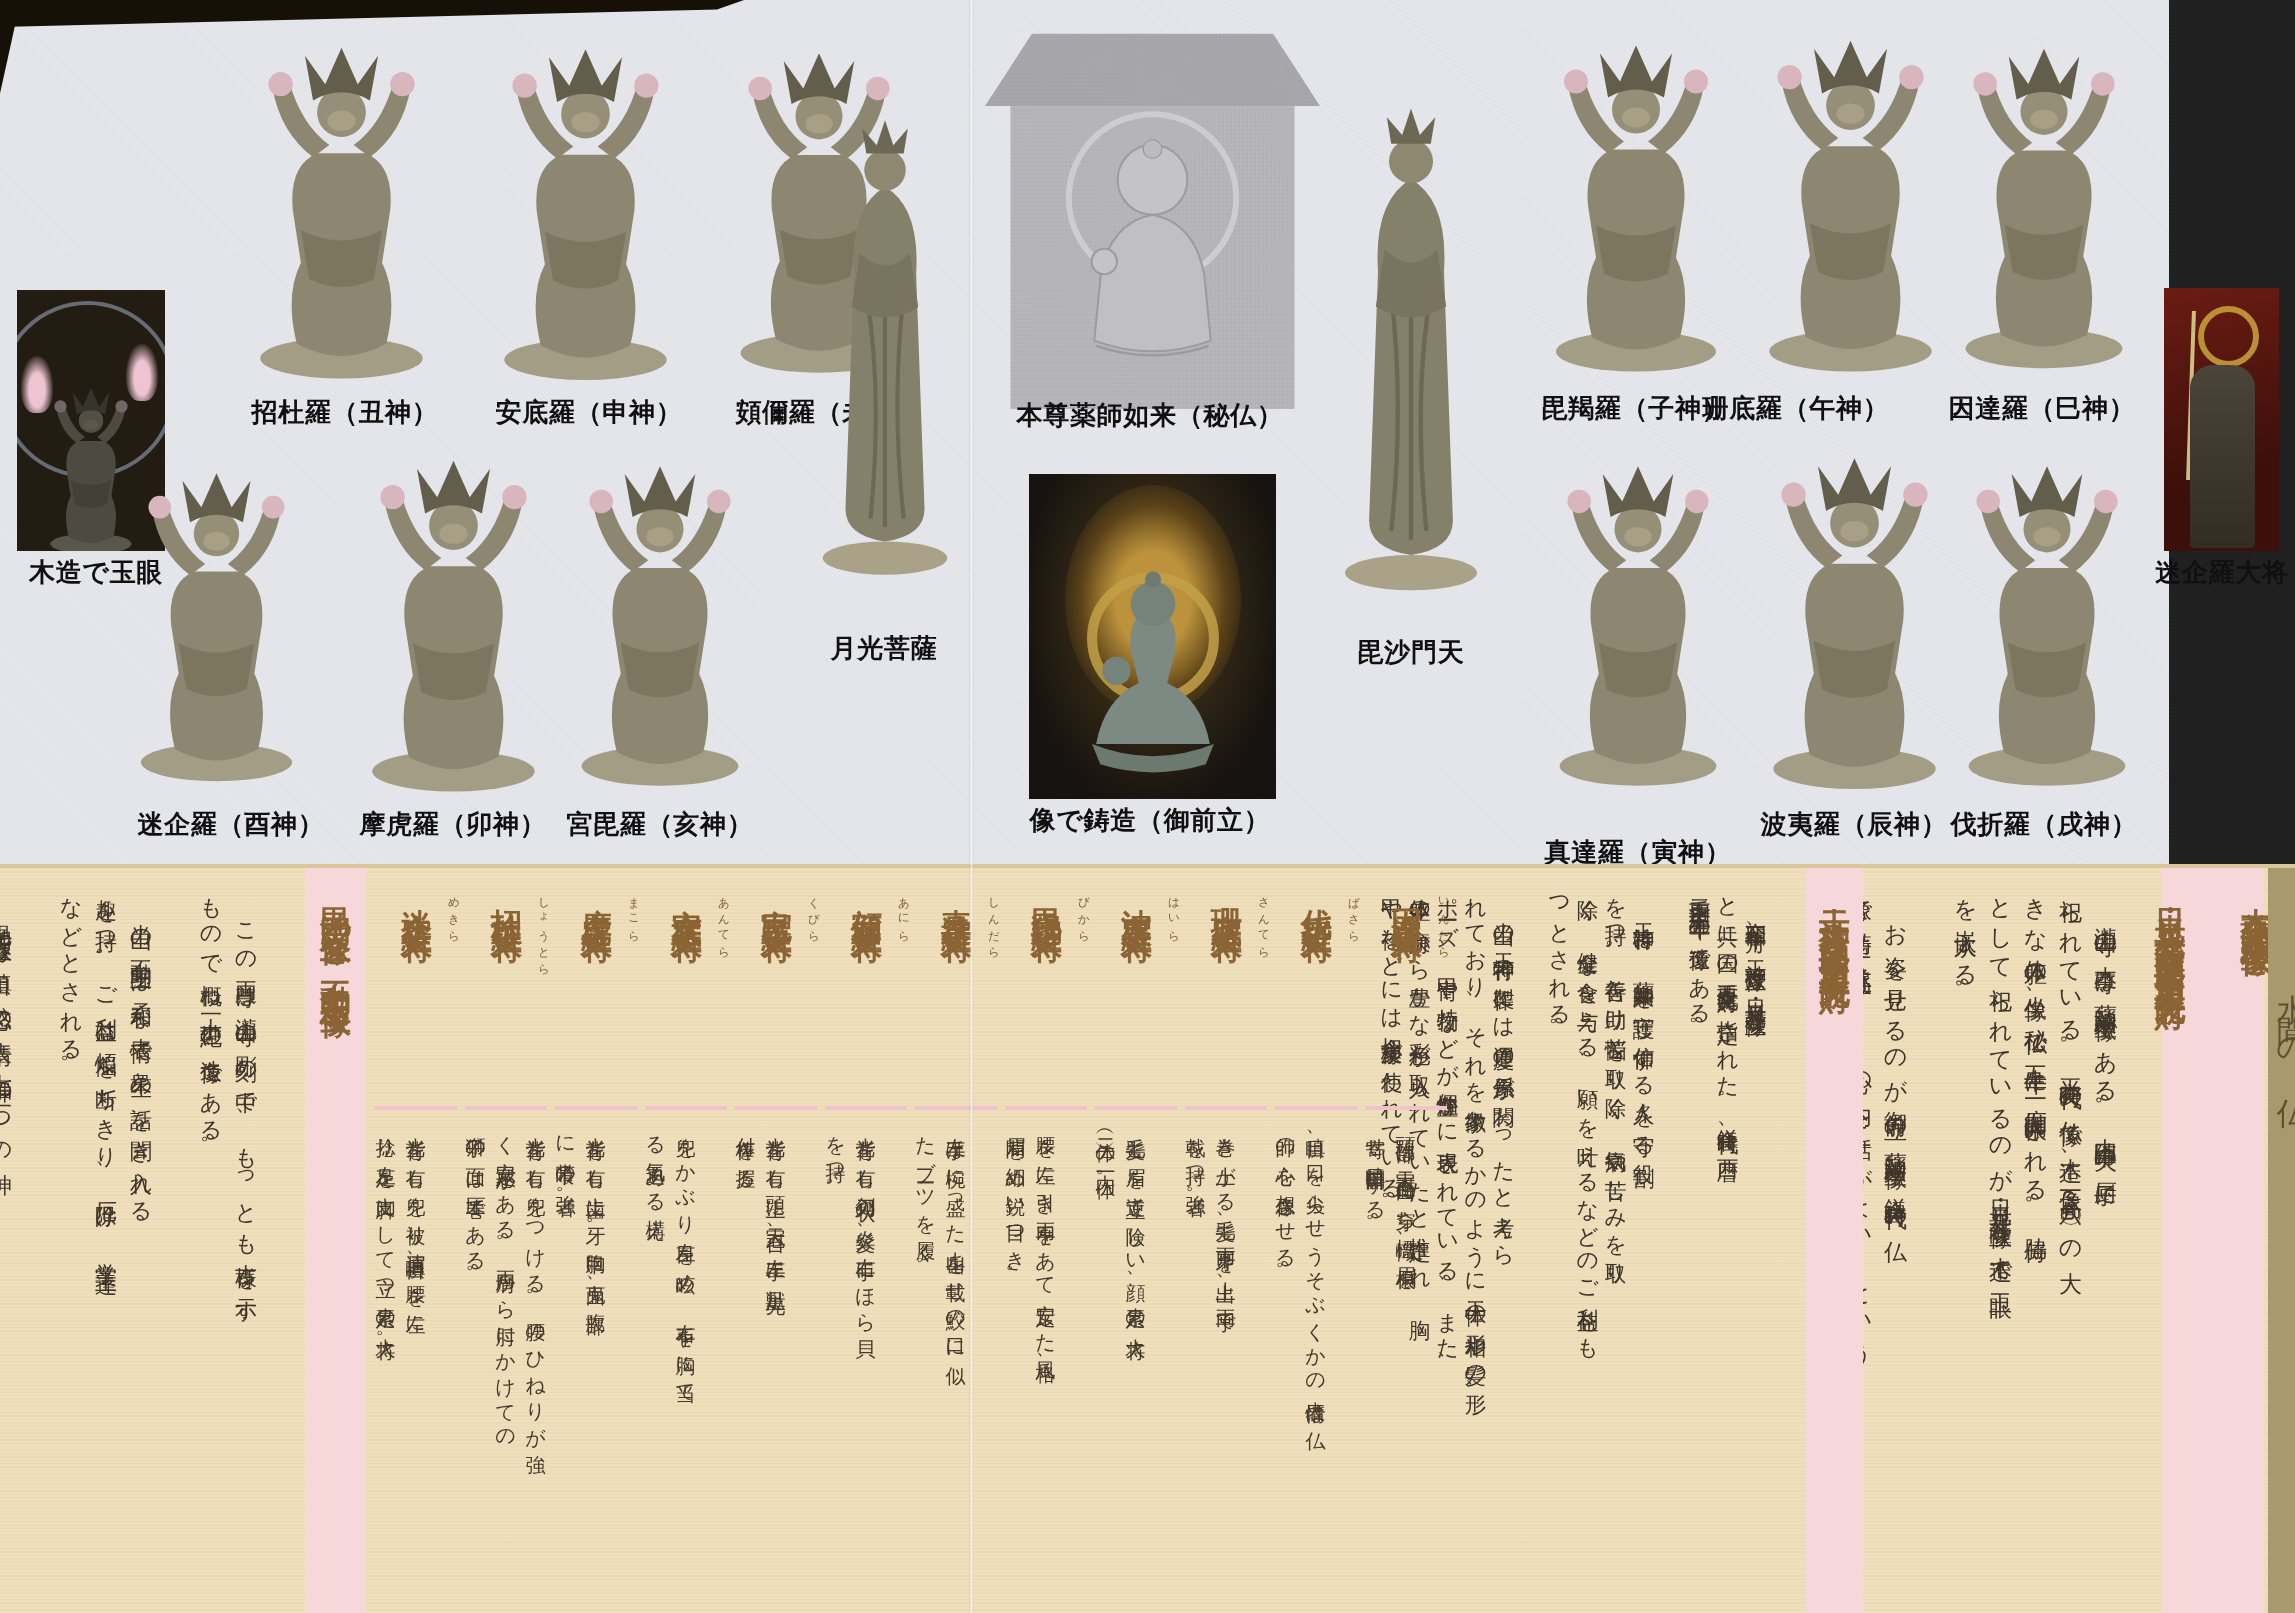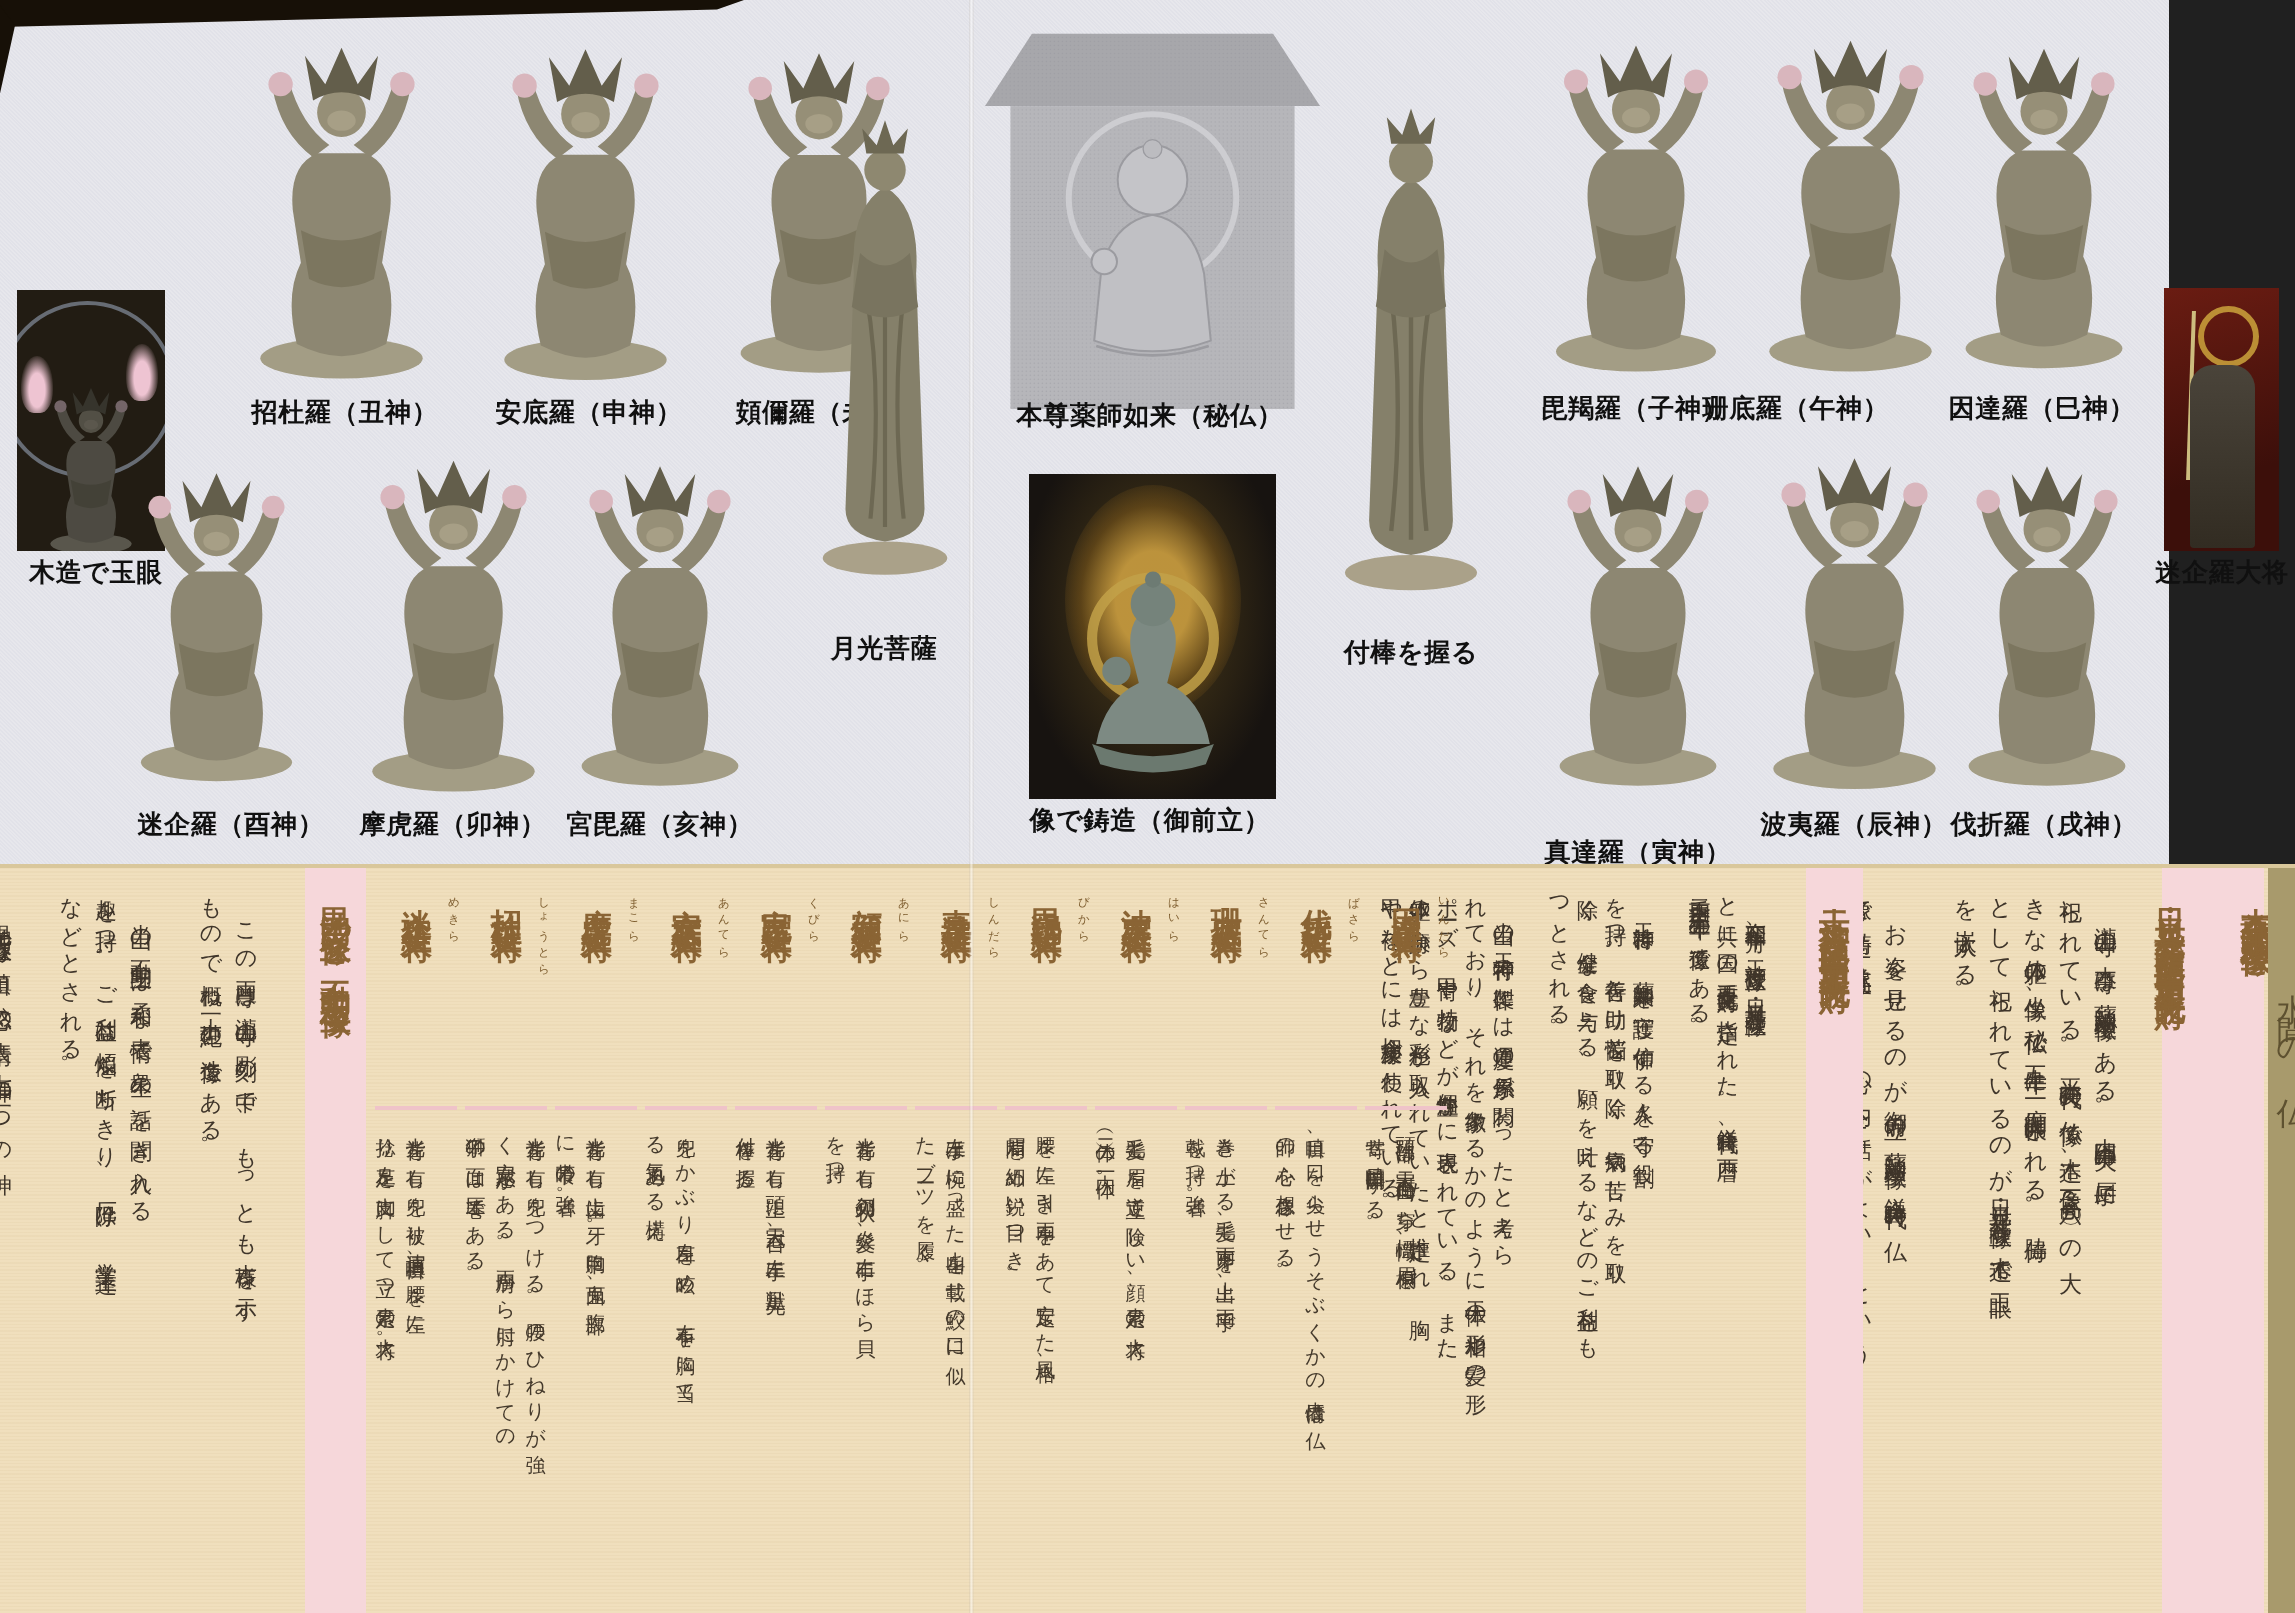--- a/index.html
+++ b/index.html
@@ -181,21 +181,21 @@
       <circle cx="178" cy="360" r="19" fill="#c4c4c8" stroke="#9b9ba0" stroke-width="3"></circle>
       <path d="M166 486 Q250 514 334 486" fill="none" stroke="#9b9ba0" stroke-width="4"></path>
     </svg>
     <div class="slabel" style="left:1150px;top:398px">本尊薬師如来（秘仏）</div>
     <div class="statue flip" style="left:1323px;top:78px;width:176px;height:545px">
       <svg viewBox="0 0 80 220">
           <use href="#sym-bodhi"></use>
         </svg>
       </div>
     <div class="slabel" style="left:884px;top:631px">月光菩薩</div>
-    <div class="slabel" style="left:1411px;top:635px">付棒を握る</div>
+    <div class="slabel" style="left:1411px;top:635px">毘沙門天</div>
 
     <div id="ph-omae" class="photo" style="left:1029px;top:474px;width:247px;height:325px">
       <div class="aura"></div>
       <svg viewBox="0 0 100 112">
           <use href="#sym-seated"></use>
         </svg>
     </div>
     <div class="slabel" style="left:1150px;top:803px">像で鋳造（御前立）</div>
 
     <div class="statue" style="left:1536px;top:24px;width:200px;height:359px">

